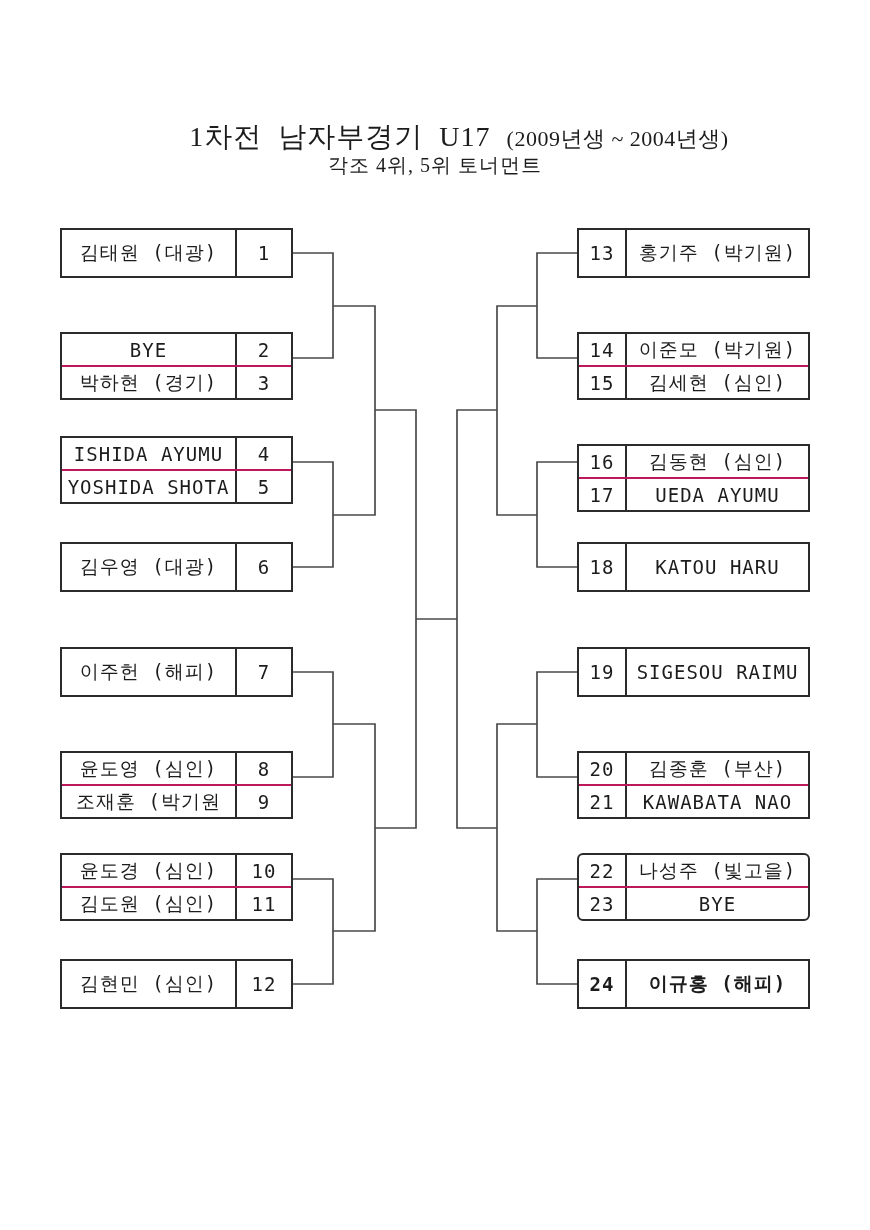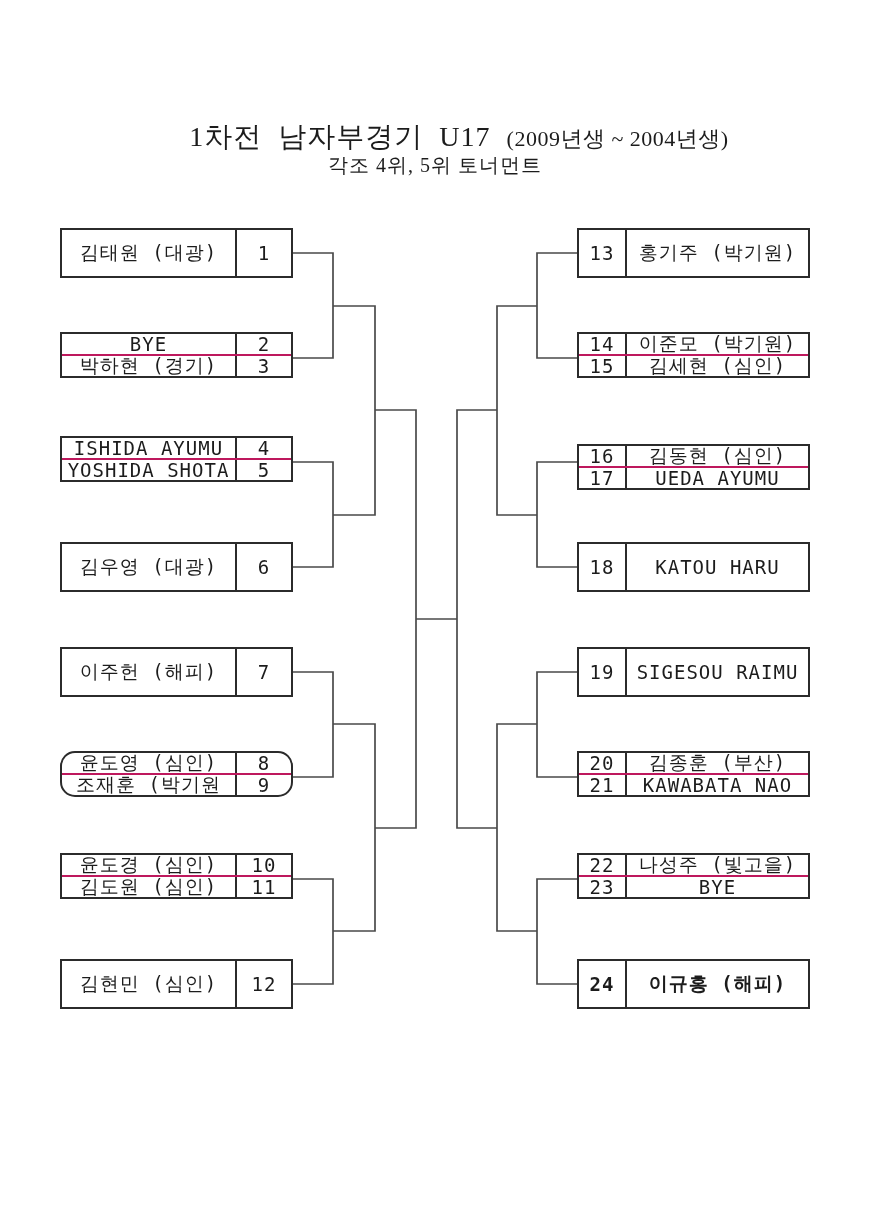--- a/index.html
+++ b/index.html
@@ -29,21 +29,21 @@
   }
   
   .box{
     position:absolute;width:233px;
     border:2px solid #2b2b2b;
     background:#ffffff;
     box-sizing:border-box;
   }
   .box.left{left:60px;}
   .box.right{left:577px;}
-  .row{display:flex;align-items:stretch;height:20px;}
+  .row{display:flex;align-items:stretch;height:31px;}
   .single .row{height:46px;}
   .pair .row + .row{border-top:2px solid #be185d;}
   .cell{
     display:flex;align-items:center;justify-content:center;
     font-size:19px;letter-spacing:1px;
     overflow:hidden;white-space:nowrap;
   }
   .name{flex:1;}
   .seed{flex:0 0 auto;}
   .box.left  .seed{width:54px;border-left:2px solid #2b2b2b;}
@@ -116,21 +116,21 @@
     </div>
   </div>
 
   <div class="box left single" style="top:647px;">
     <div class="row">
       <span class="cell name">이주헌 (해피)</span>
       <span class="cell seed">7</span>
     </div>
   </div>
 
-  <div class="box left pair" style="top:751px;border-radius:15px;">
+  <div class="box left pair" style="top:751px;">
     <div class="row">
       <span class="cell name">윤도영 (심인)</span>
       <span class="cell seed">8</span>
     </div>
     <div class="row">
       <span class="cell name">조재훈 (박기원</span>
       <span class="cell seed">9</span>
     </div>
   </div>
 
@@ -199,21 +199,21 @@
     <div class="row">
       <span class="cell seed">20</span>
       <span class="cell name">김종훈 (부산)</span>
     </div>
     <div class="row">
       <span class="cell seed">21</span>
       <span class="cell name">KAWABATA NAO</span>
     </div>
   </div>
 
-  <div class="box right pair" style="top:853px;">
+  <div class="box right pair" style="top:853px;border-radius:6px;">
     <div class="row">
       <span class="cell seed">22</span>
       <span class="cell name">나성주 (빛고을)</span>
     </div>
     <div class="row">
       <span class="cell seed">23</span>
       <span class="cell name">BYE</span>
     </div>
   </div>
 

